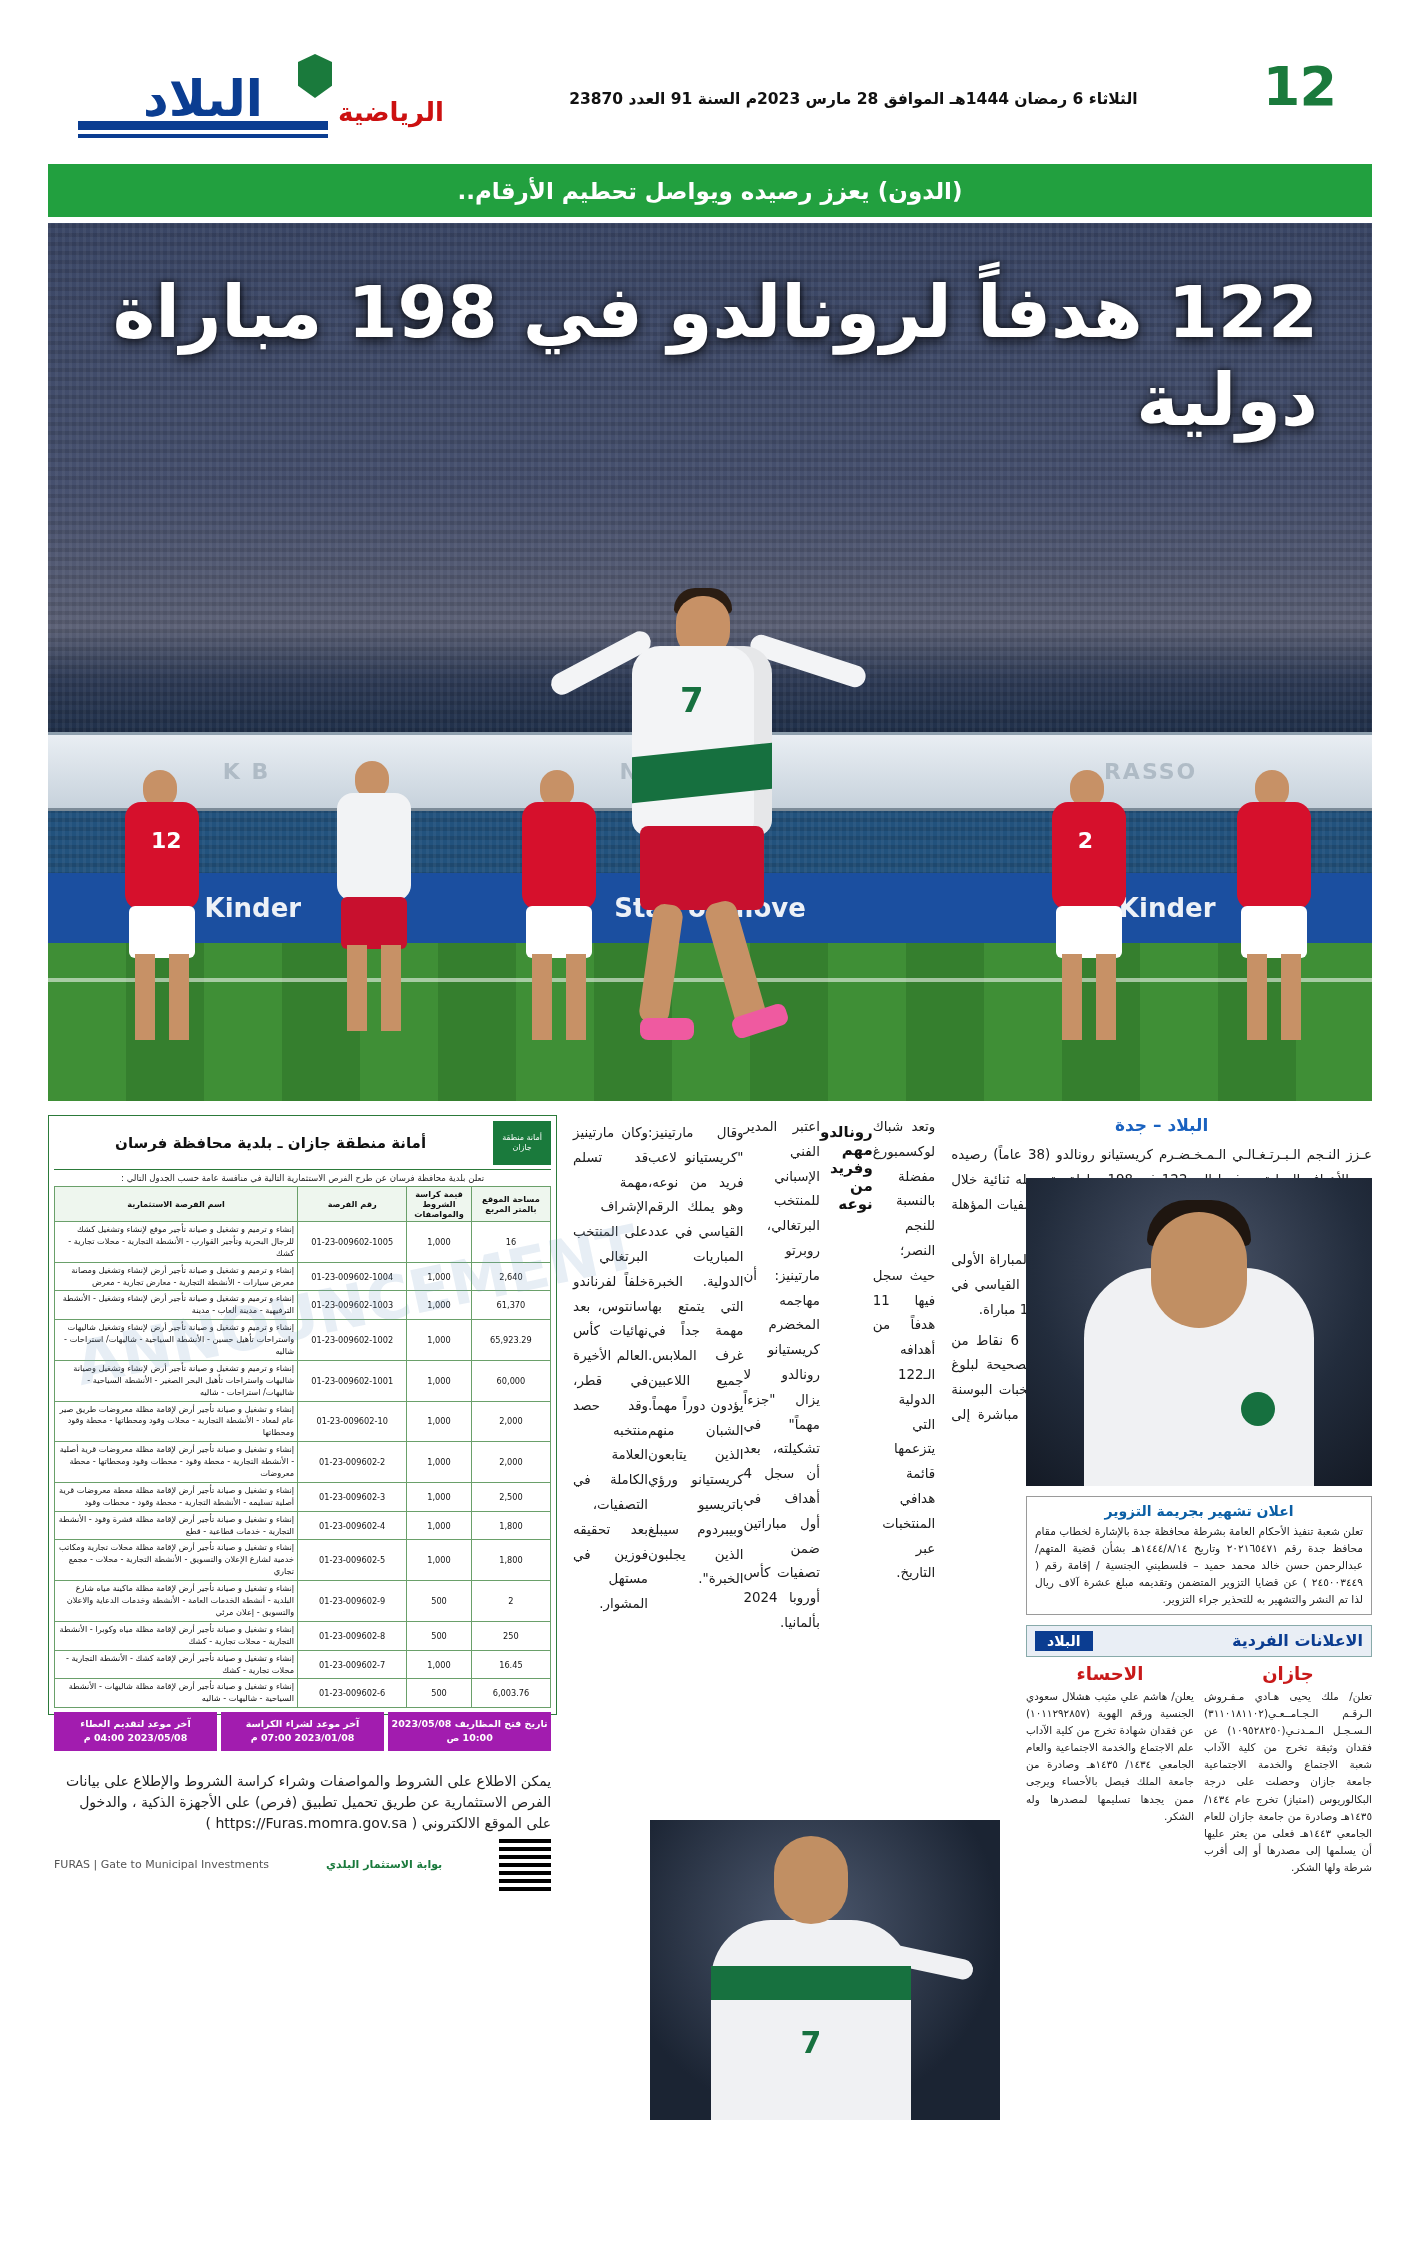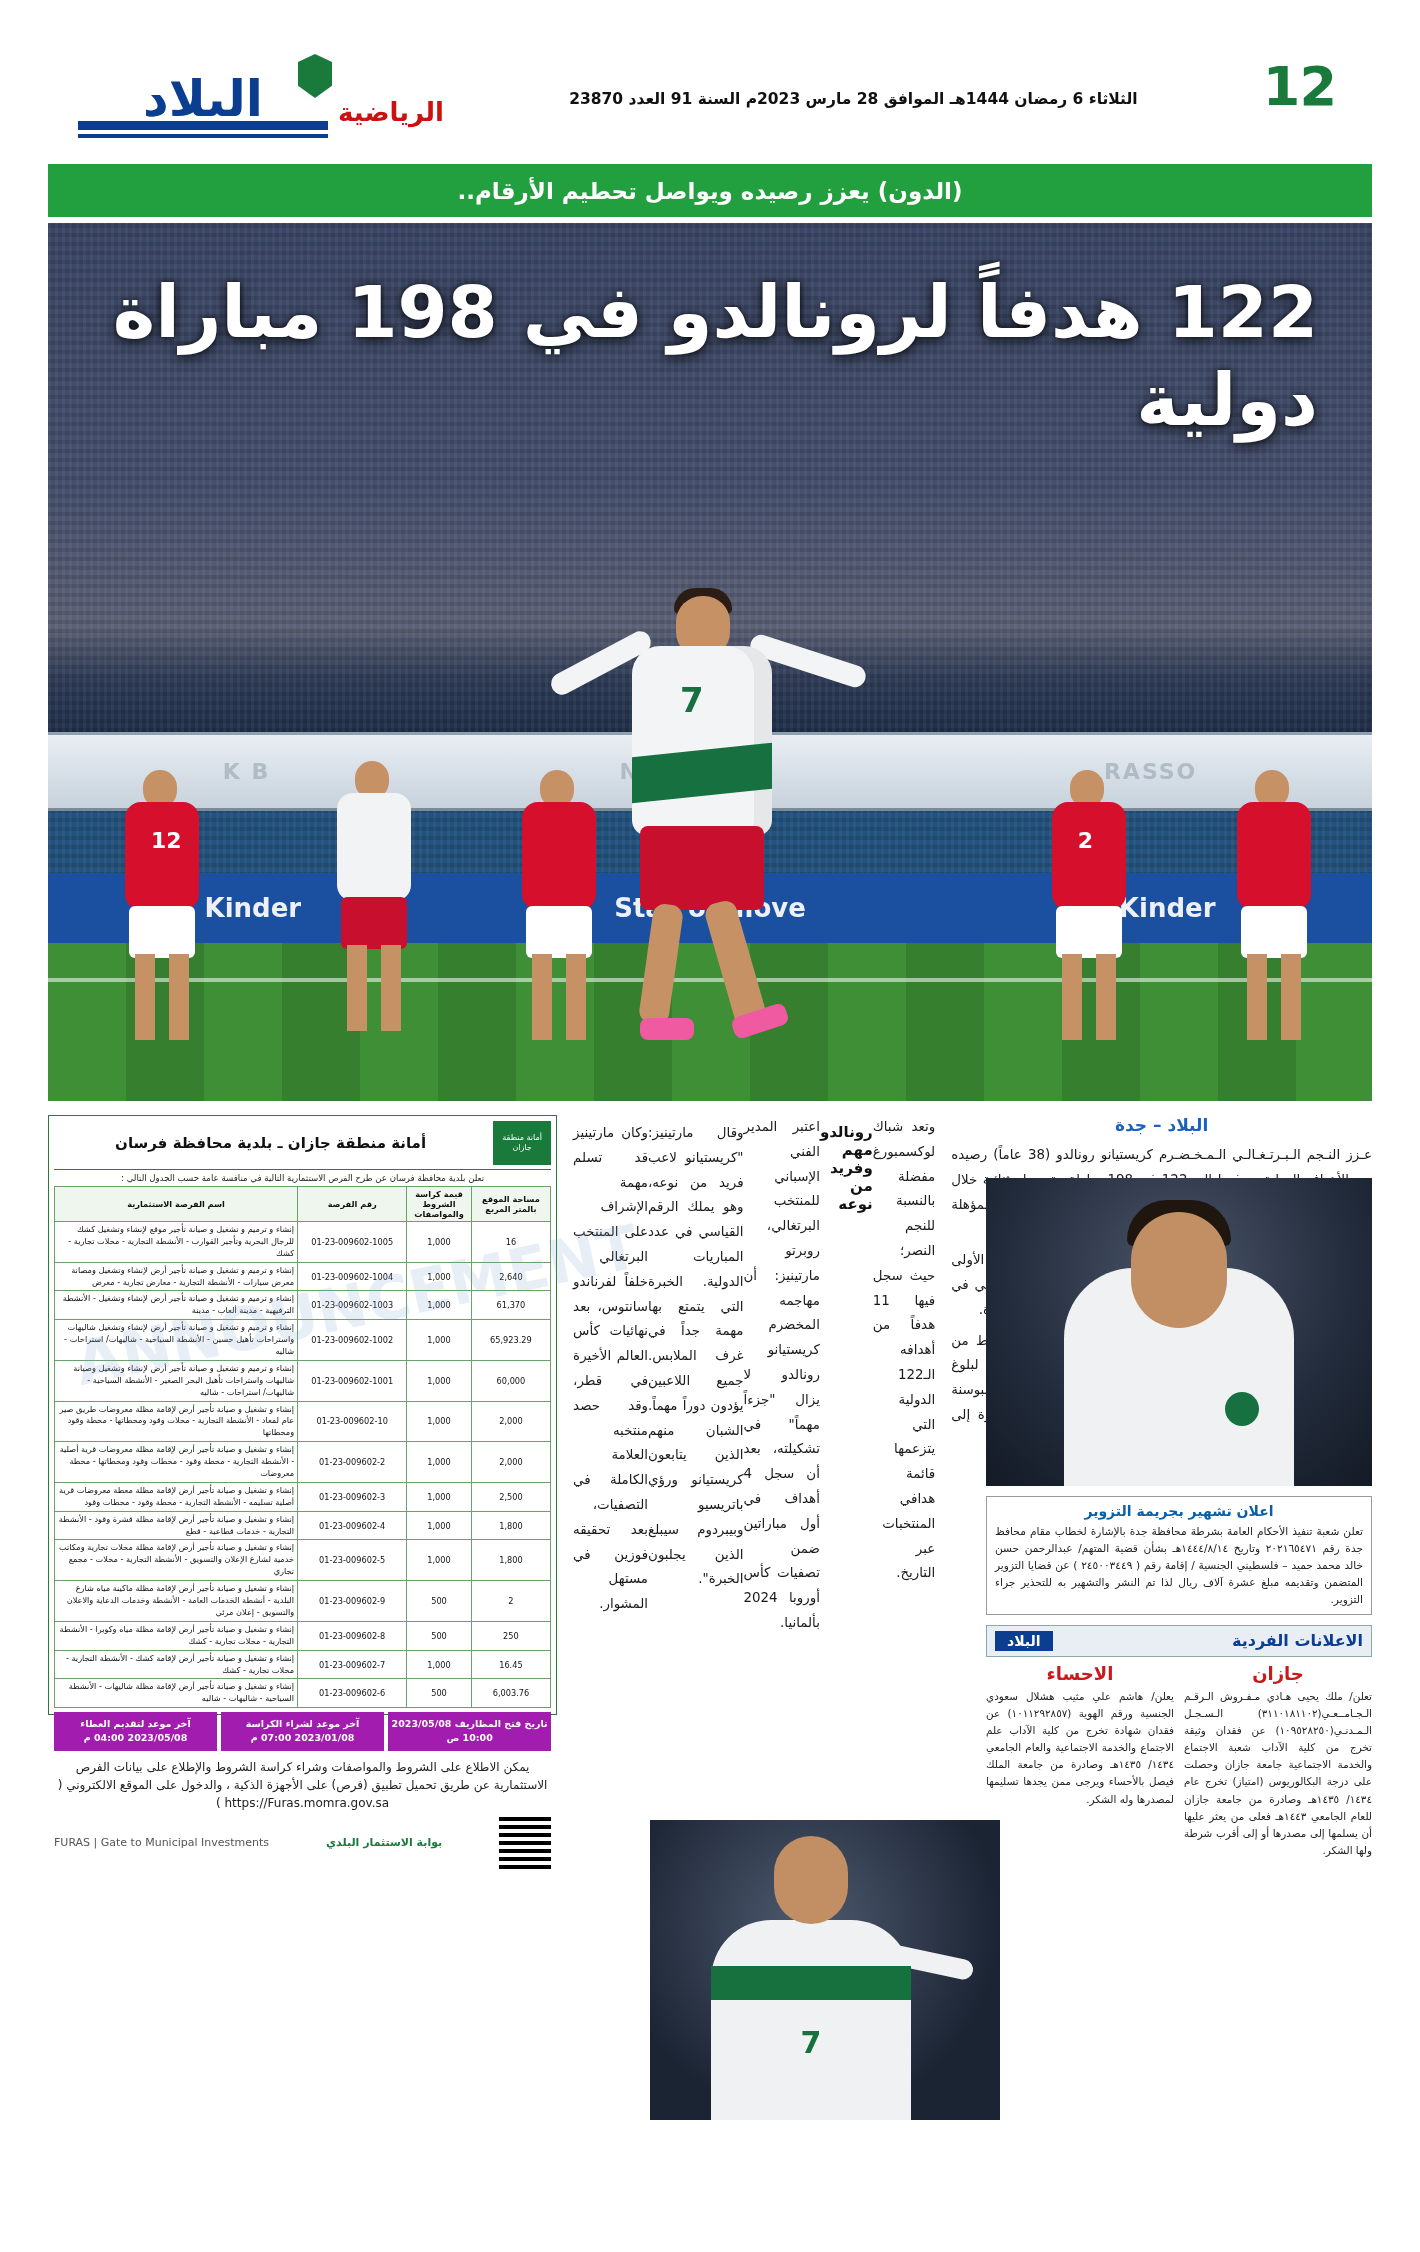--- a/index.html
+++ b/index.html
@@ -129,21 +129,21 @@
   .ad-top { display:flex; align-items:center; justify-content:space-between; gap:6px; border-bottom:1px solid #2c7a3a; padding-bottom:4px; }
   .ad-top .title { flex:1; text-align:center; font-weight:bold; font-size:15px; color:#111; }
   .ad-emblem { width:58px; height:44px; background:#1a7a3c; display:flex; align-items:center; justify-content:center; color:#fff; font-size:8px; text-align:center; line-height:1.2; }
   .ad-sub { font-size:8.6px; text-align:center; padding:3px 2px; color:#222; }
   table.ads { width:100%; border-collapse:collapse; font-size:8.2px; }
   table.ads th, table.ads td { border:1px solid #6aa06a; padding:2px 3px; text-align:center; vertical-align:middle; }
   table.ads th { background:#eef6ee; font-weight:bold; font-size:8.2px; }
   table.ads td.desc { text-align:right; line-height:1.45; }
   .foot-row { display:flex; gap:4px; margin-top:4px; }
   .foot-cell { flex:1; background:#a21caf; color:#fff; font-size:9.5px; font-weight:bold; text-align:center; padding:5px 2px; line-height:1.5; }
-  .foot-note { font-size:12px; text-align:center; margin-top:7px; line-height:1.5; color:#222; }
+  .foot-note { font-size:14px; margin-top:20px; line-height:1.5; color:#222; }
   .foot-brand { display:flex; align-items:center; justify-content:space-between; margin-top:5px; }
   .qr { width:52px; height:52px; background:
       repeating-linear-gradient(0deg,#000 0 4px,#fff 4px 8px),
       repeating-linear-gradient(90deg,#000 0 4px,transparent 4px 8px); }
   .brand-txt { font-size:11px; font-weight:bold; color:#1a7a3c; text-align:center; flex:1; }
   .brand-sub { font-size:11px; color:#555; }
   .watermark { position:absolute; left:70px; top:1270px; font-size:60px; color:rgba(120,160,200,.18);
      font-weight:bold; transform:rotate(-12deg); pointer-events:none; }
 </style>
 </head>
@@ -364,21 +364,21 @@
       </div>
       <div class="foot-note">يمكن الاطلاع على الشروط والمواصفات وشراء كراسة الشروط والإطلاع على بيانات الفرص الاستثمارية عن طريق تحميل تطبيق (فرص) على الأجهزة الذكية ، والدخول على الموقع الالكتروني ( https://Furas.momra.gov.sa )</div>
       <div class="foot-brand">
         <div class="qr"></div>
         <div class="brand-txt">بوابة الاستثمار البلدي</div>
         <div class="brand-sub">FURAS | Gate to Municipal Investments</div>
       </div>
     </div>
   </div>
 
-  <div style="position:absolute; right:48px; top:1178px; width:386px;">
+  <div style="position:absolute; right:48px; top:1178px; width:346px;">
     <div class="portrait">
       <div class="bg"></div>
         <div class="figure"></div>
         <div class="hair2"></div>
         <div class="head2"></div>
         <div class="badge"></div>
     </div>
     <div class="notice-box">
       <div class="notice-title">اعلان تشهير بجريمة التزوير</div>
       <div class="notice-body">تعلن شعبة تنفيذ الأحكام العامة بشرطة محافظة جدة بالإشارة لخطاب مقام محافظ جدة رقم ٢٠٢١٦٥٤٧١ وتاريخ ١٤٤٤/٨/١٤هـ بشأن قضية المتهم/ عبدالرحمن حسن خالد محمد حميد – فلسطيني الجنسية / إقامة رقم ( ٢٤٥٠٠٣٤٤٩ ) عن قضايا التزوير المتضمن وتقديمه مبلغ عشرة آلاف ريال لذا تم النشر والتشهير به للتحذير جراء التزوير.</div>

